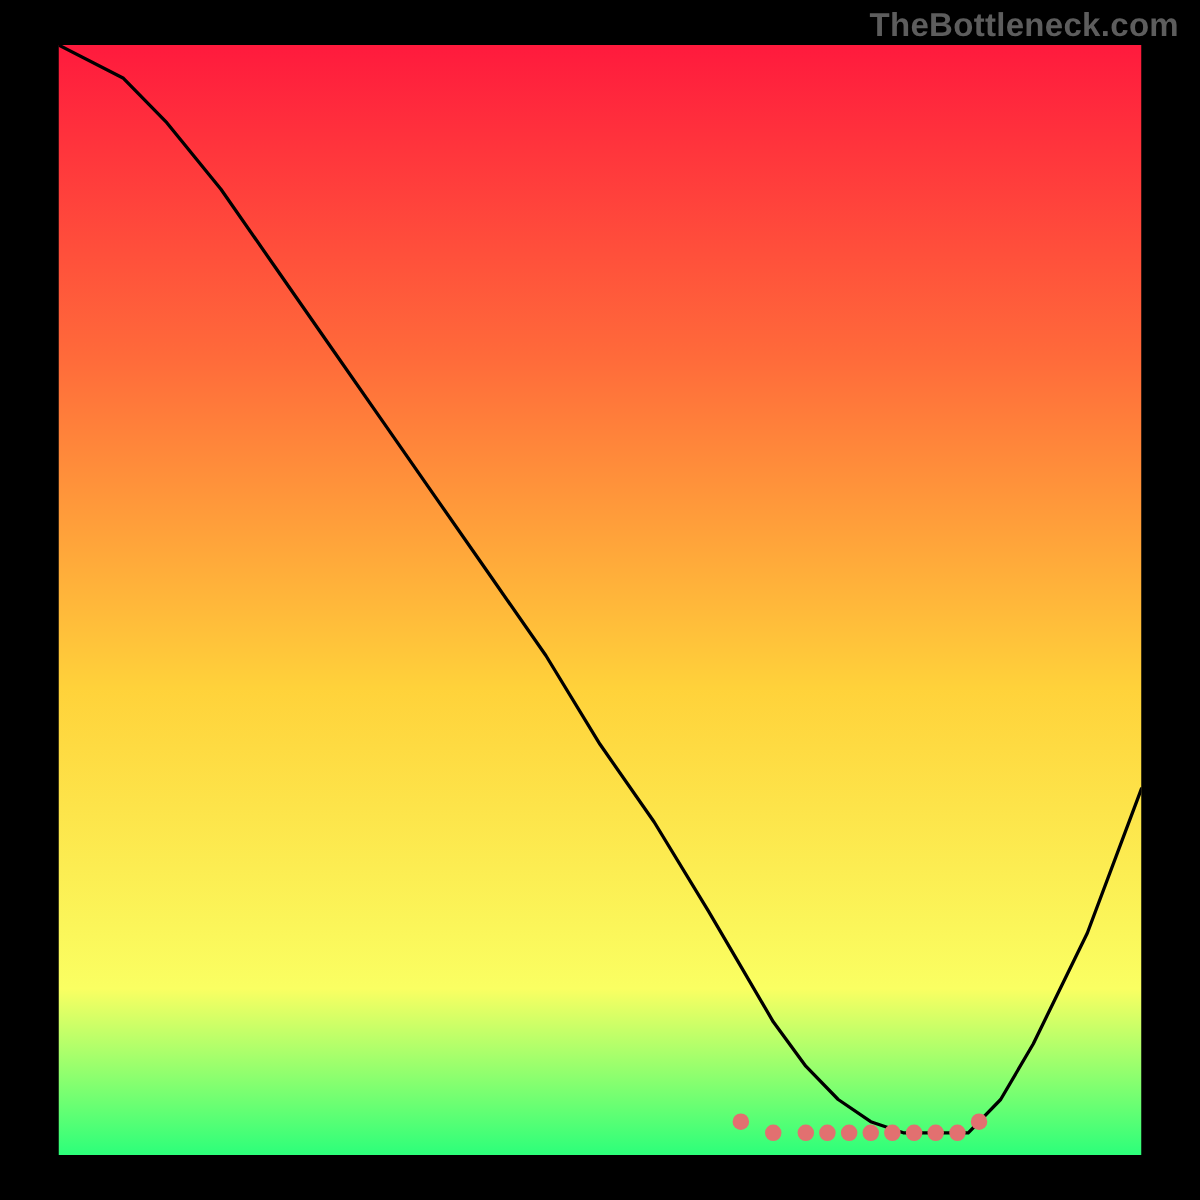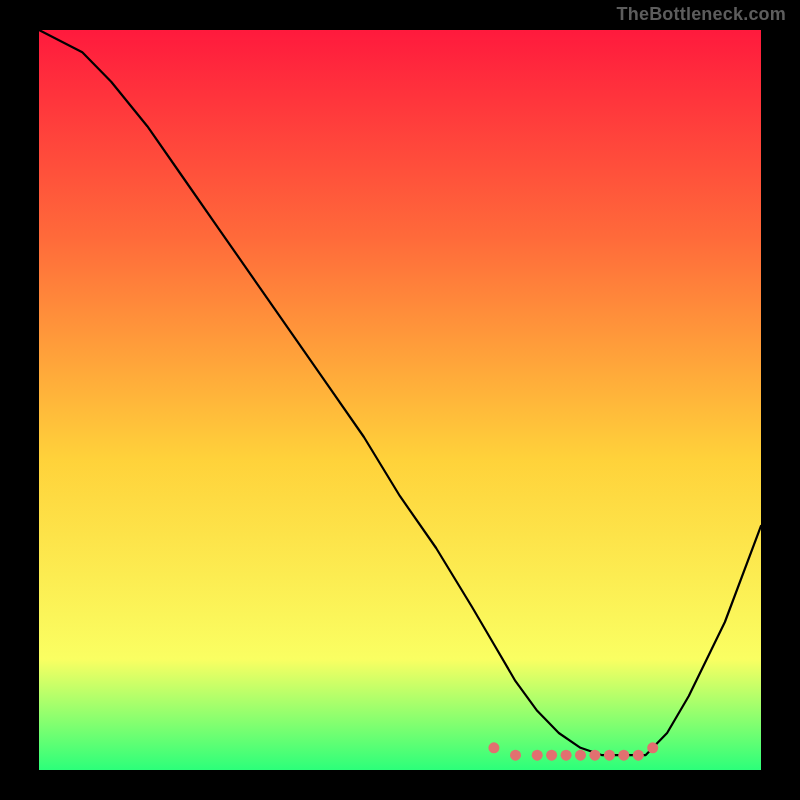--- a/index.html
+++ b/index.html
@@ -15,21 +15,21 @@
     position: relative;
     width: 800px;
     height: 800px;
     background: #000000;
   }
   .watermark {
     position: absolute;
     top: 4px;
     right: 14px;
     color: #5d5d5d;
-    font-size: 18px;
+    font-size: 22px;
     font-weight: 600;
     letter-spacing: 0.2px;
     user-select: none;
   }
   .plot {
     position: absolute;
     left: 39px;
     top: 30px;
     width: 722px;
     height: 740px;

